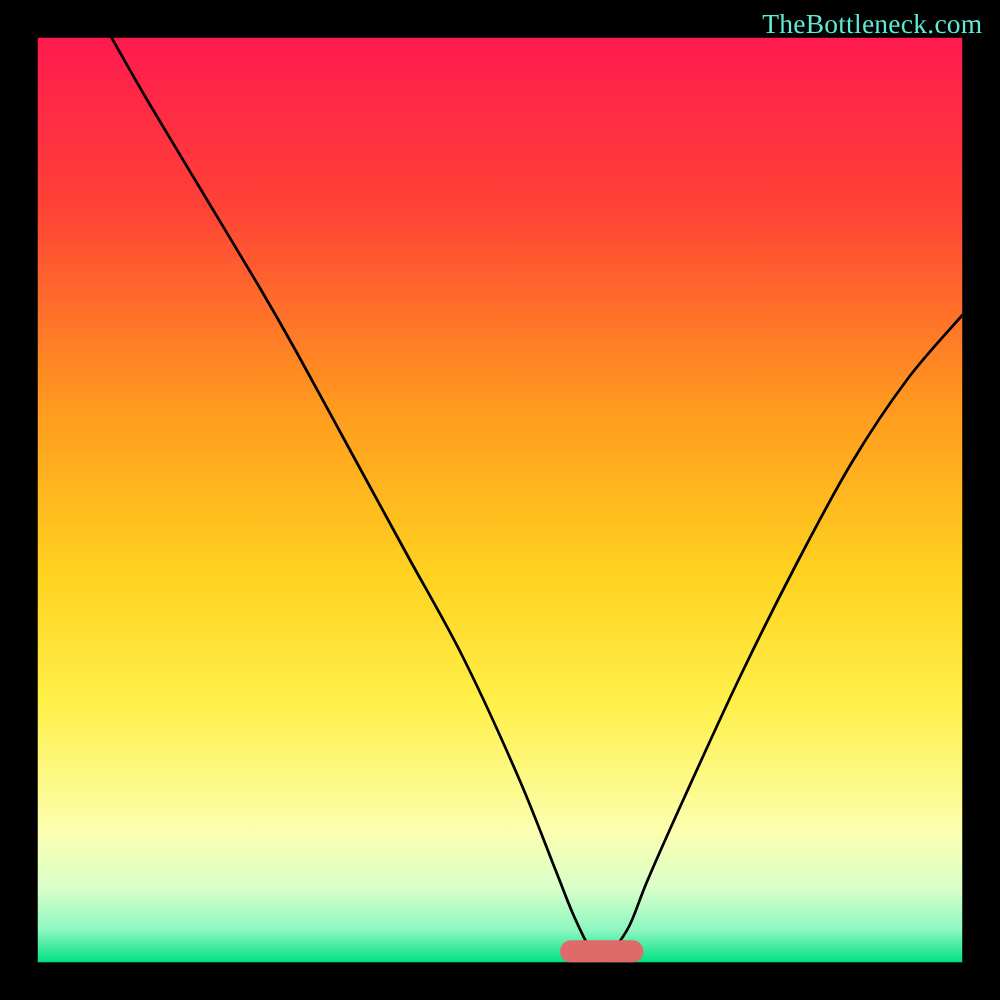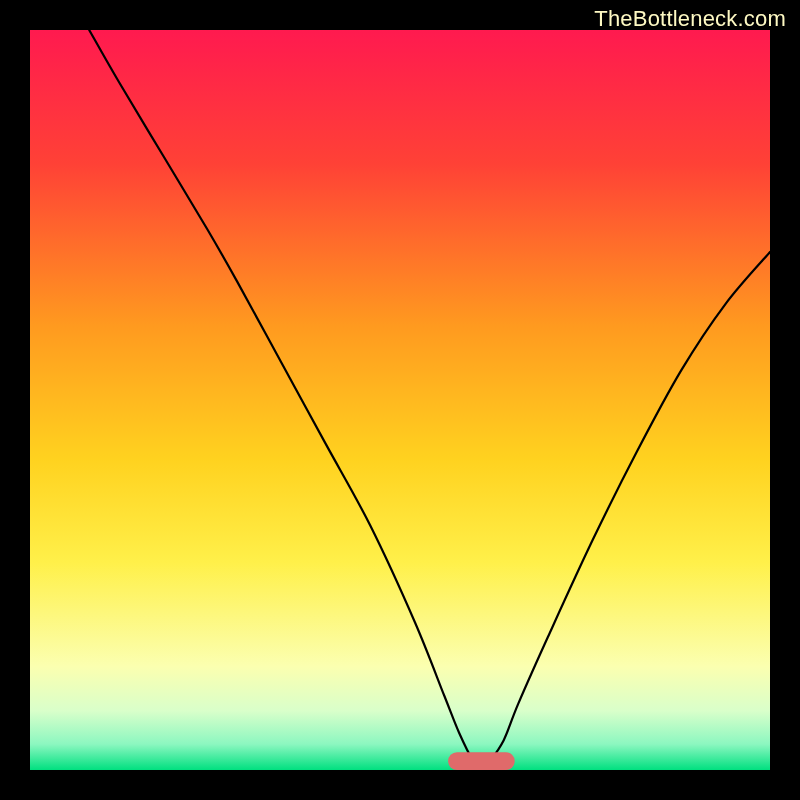--- a/index.html
+++ b/index.html
@@ -15,22 +15,22 @@
     top: 0;
     left: 0;
     width: 800px;
     height: 800px;
     background: #000;
   }
   .watermark {
     position: absolute;
     top: 6px;
     right: 14px;
-    color: #fef9c3;
-    font-family: Liberation Sans, sans-serif;
+    color: #5eead4;
+    font-family: Liberation Serif, serif;
     font-size: 22px;
     letter-spacing: 0.2px;
     user-select: none;
   }
   svg.plot {
     position: absolute;
     top: 30px;
     left: 30px;
     width: 740px;
     height: 740px;

